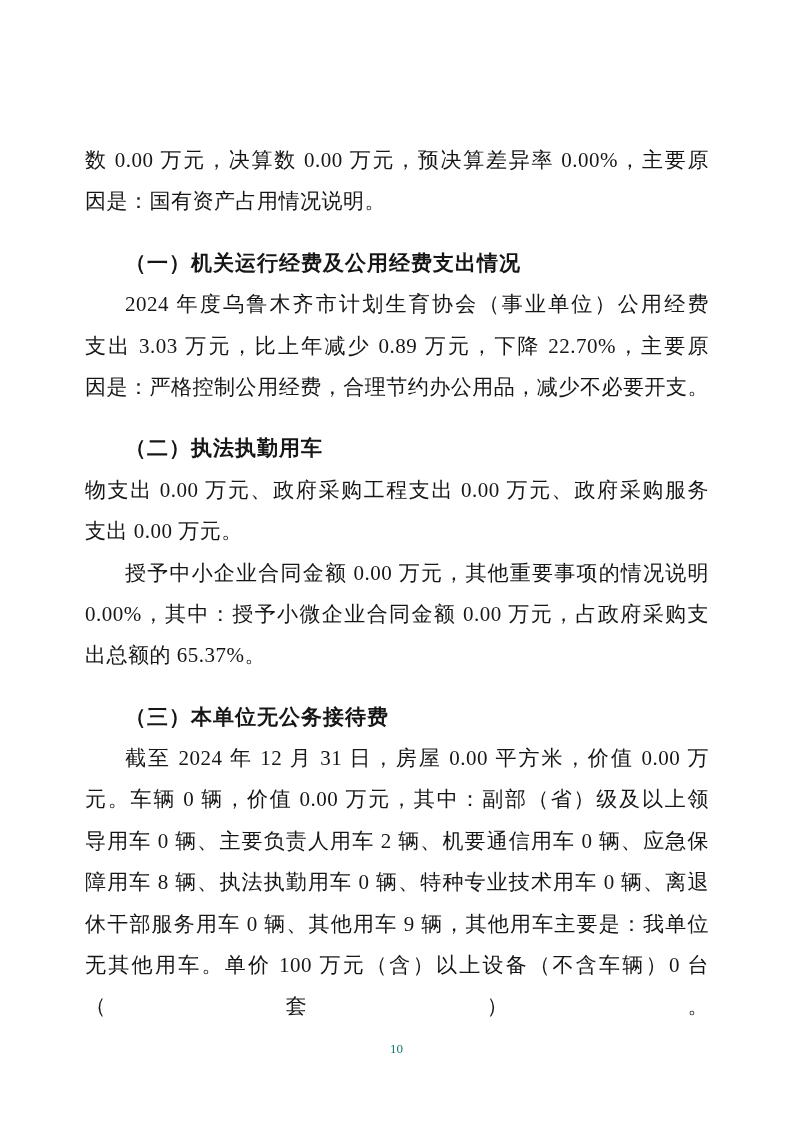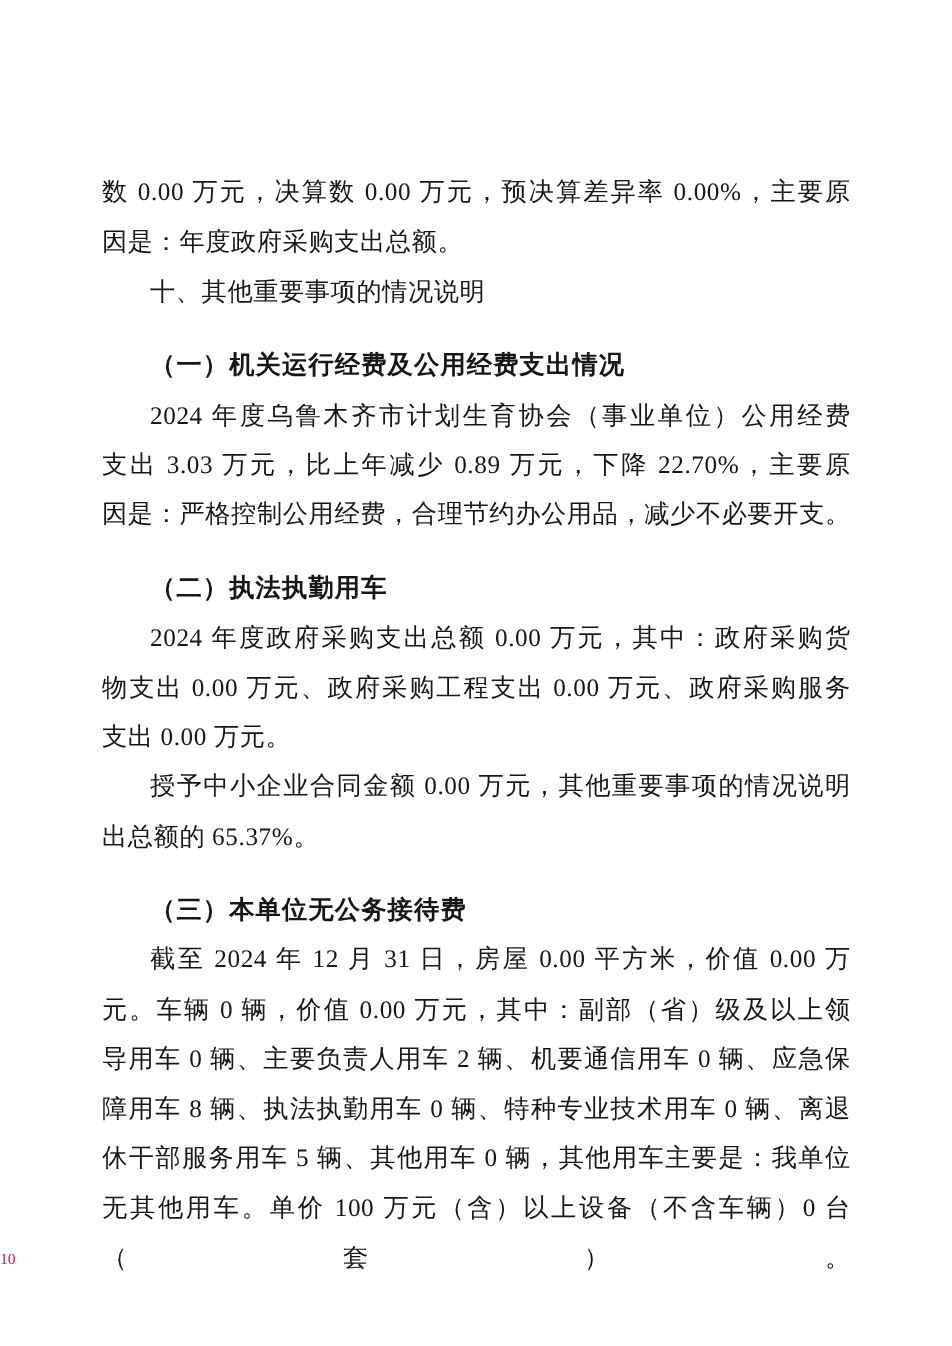--- a/index.html
+++ b/index.html
@@ -39,46 +39,45 @@
   .line.bold {
     font-weight: bold;
     letter-spacing: 1px;
     margin-top: 20px;
   }
   .page-number {
     position: absolute;
     top: 1040px;
     left: 0;
     width: 100%;
-    text-align: left;
+    text-align: center;
     font-size: 13px;
     line-height: 18px;
-    color: #be185d;
+    color: #0f766e;
   }
 </style>
 </head>
 <body>
 
 <div class="page">
   <div class="content">
     <div class="line justify">数 0.00 万元，决算数 0.00 万元，预决算差异率 0.00%，主要原</div>
-    <div class="line">因是：年度政府采购支出总额。</div>
-    <div class="line indent">十、其他重要事项的情况说明</div>
+    <div class="line">因是：国有资产占用情况说明。</div>
     <div class="line indent bold">（一）机关运行经费及公用经费支出情况</div>
     <div class="line indent justify">2024 年度乌鲁木齐市计划生育协会（事业单位）公用经费</div>
     <div class="line justify">支出 3.03 万元，比上年减少 0.89 万元，下降 22.70%，主要原</div>
     <div class="line justify">因是：严格控制公用经费，合理节约办公用品，减少不必要开支。</div>
     <div class="line indent bold">（二）执法执勤用车</div>
-    <div class="line indent justify">2024 年度政府采购支出总额 0.00 万元，其中：政府采购货</div>
     <div class="line justify">物支出 0.00 万元、政府采购工程支出 0.00 万元、政府采购服务</div>
     <div class="line">支出 0.00 万元。</div>
     <div class="line indent justify">授予中小企业合同金额 0.00 万元，其他重要事项的情况说明</div>
+    <div class="line justify">0.00%，其中：授予小微企业合同金额 0.00 万元，占政府采购支</div>
     <div class="line">出总额的 65.37%。</div>
     <div class="line indent bold">（三）本单位无公务接待费</div>
     <div class="line indent justify">截至 2024 年 12 月 31 日，房屋 0.00 平方米，价值 0.00 万</div>
     <div class="line justify">元。车辆 0 辆，价值 0.00 万元，其中：副部（省）级及以上领</div>
     <div class="line justify">导用车 0 辆、主要负责人用车 2 辆、机要通信用车 0 辆、应急保</div>
     <div class="line justify">障用车 8 辆、执法执勤用车 0 辆、特种专业技术用车 0 辆、离退</div>
-    <div class="line justify">休干部服务用车 5 辆、其他用车 0 辆，其他用车主要是：我单位</div>
+    <div class="line justify">休干部服务用车 0 辆、其他用车 9 辆，其他用车主要是：我单位</div>
     <div class="line justify">无其他用车。单价 100 万元（含）以上设备（不含车辆）0 台（套）。</div>
   </div>
   <div class="page-number">10</div>
 </div>
 
 </body></html>

